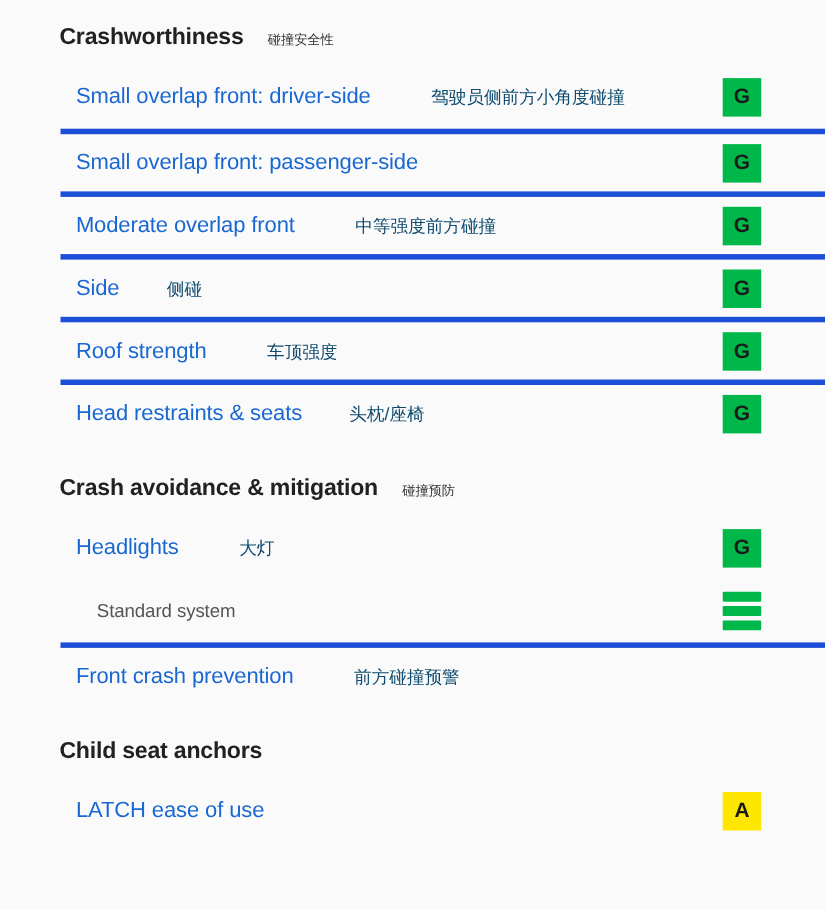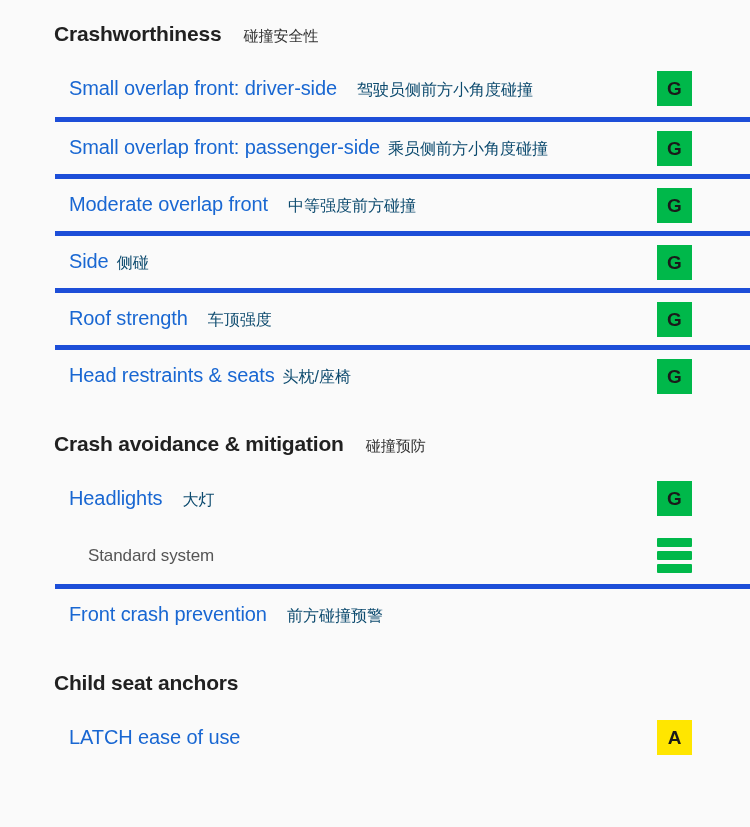--- a/index.html
+++ b/index.html
@@ -34,21 +34,21 @@
     padding-right: 20px;
   }
   .section-title {
     font-size: 21px;
     font-weight: bold;
     color: #212121;
     letter-spacing: -0.2px;
     white-space: nowrap;
   }
   .section-title-cn {
-    font-size: 15px;
+    font-size: 12px;
     color: #333333;
     margin-left: 22px;
     white-space: nowrap;
   }
 
   
   .rating-row {
     display: flex;
     align-items: center;
     justify-content: space-between;
@@ -59,20 +59,21 @@
   }
   .rating-row.with-divider {
     border-top: 5px solid #1d4ed8;
     margin-left: 55px;
     padding-left: 14px;
   }
   .row-labels {
     display: flex;
     align-items: baseline;
     min-width: 0;
+    gap: 35px;
   }
   .row-label {
     font-size: 20px;
     color: #1967d2;
     white-space: nowrap;
     letter-spacing: -0.1px;
   }
   .row-label-cn {
     font-size: 16px;
     color: #0c4a6e;
@@ -146,21 +147,20 @@
       <div class="row-labels">
         <span class="row-label">Small overlap front: driver-side</span>
         <span class="row-label-cn">驾驶员侧前方小角度碰撞</span>
       </div>
       <div class="badge good">G</div>
     </div>
 
     <div class="rating-row with-divider">
       <div class="row-labels">
         <span class="row-label">Small overlap front: passenger-side</span>
-        <span class="row-label-cn tight">乘员侧前方小角度碰撞</span>
       </div>
       <div class="badge good">G</div>
     </div>
 
     <div class="rating-row with-divider">
       <div class="row-labels">
         <span class="row-label">Moderate overlap front</span>
         <span class="row-label-cn">中等强度前方碰撞</span>
       </div>
       <div class="badge good">G</div>

